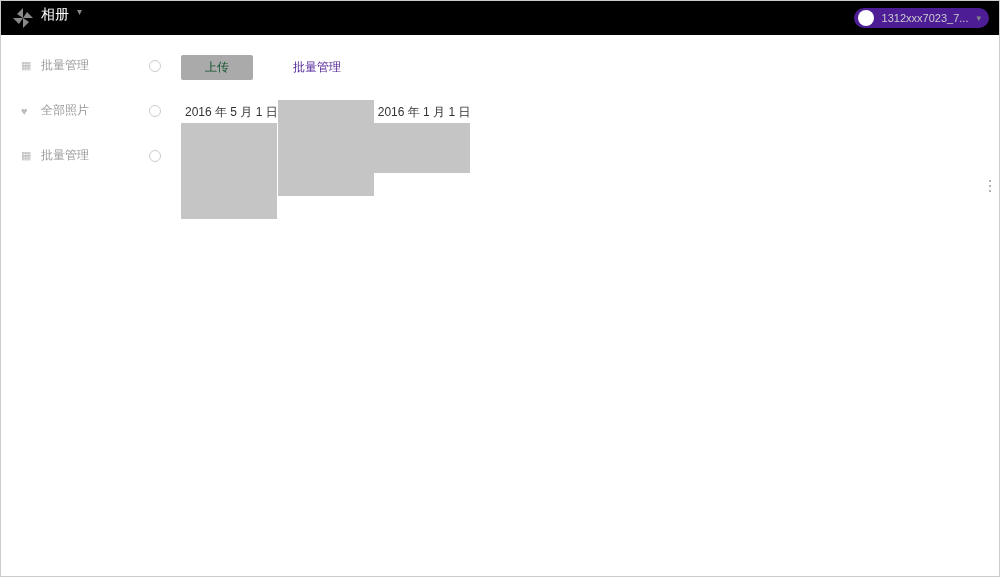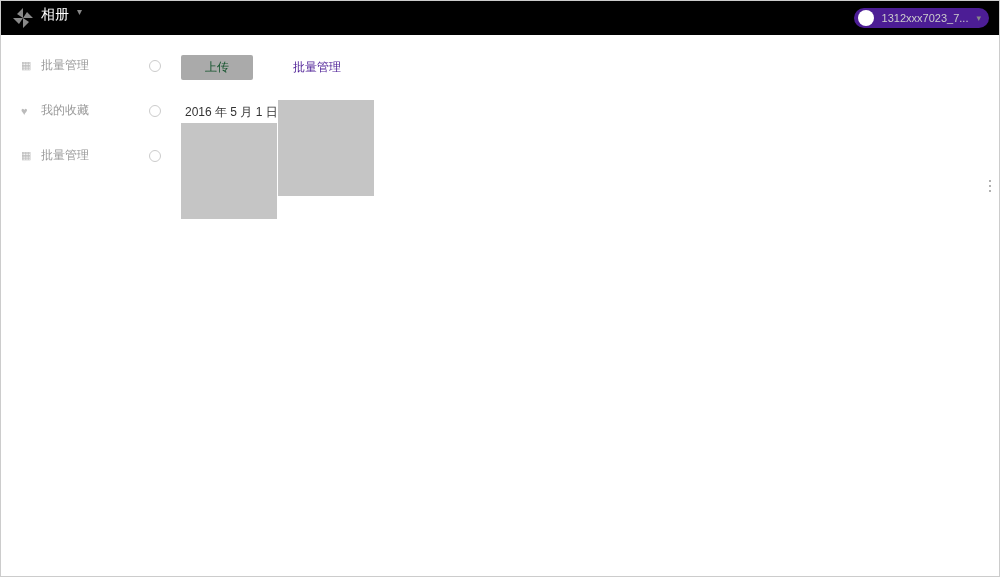--- a/index.html
+++ b/index.html
@@ -180,21 +180,21 @@
     <div class="sidebar-item">
       <div class="sidebar-item-left">
         <span class="sidebar-icon">▦</span>
         <span class="sidebar-label">批量管理</span>
       </div>
       <div class="sidebar-radio"></div>
     </div>
     <div class="sidebar-item">
       <div class="sidebar-item-left">
         <span class="sidebar-icon">♥</span>
-        <span class="sidebar-label">我的收藏</span>
+        <span class="sidebar-label">全部照片</span>
       </div>
       <div class="sidebar-radio"></div>
     </div>
     <div class="sidebar-item">
       <div class="sidebar-item-left">
         <span class="sidebar-icon">▦</span>
         <span class="sidebar-label">批量管理</span>
       </div>
       <div class="sidebar-radio"></div>
     </div>
@@ -206,20 +206,24 @@
       <span class="batch-label">批量管理</span>
     </div>
     <div class="photo-groups">
       <div class="photo-group">
         <div class="date-label">2016 年 5 月 1 日</div>
         <div class="thumb"></div>
       </div>
       <div class="photo-group">
         <div class="thumb"></div>
       </div>
+      <div class="photo-group">
+        <div class="date-label">2016 年 1 月 1 日</div>
+        <div class="thumb small-thumb"></div>
+      </div>
     </div>
     <div class="right-dots">
       <span></span>
         <span></span>
         <span></span>
     </div>
   </div>
 </div>
 
 </body></html>

